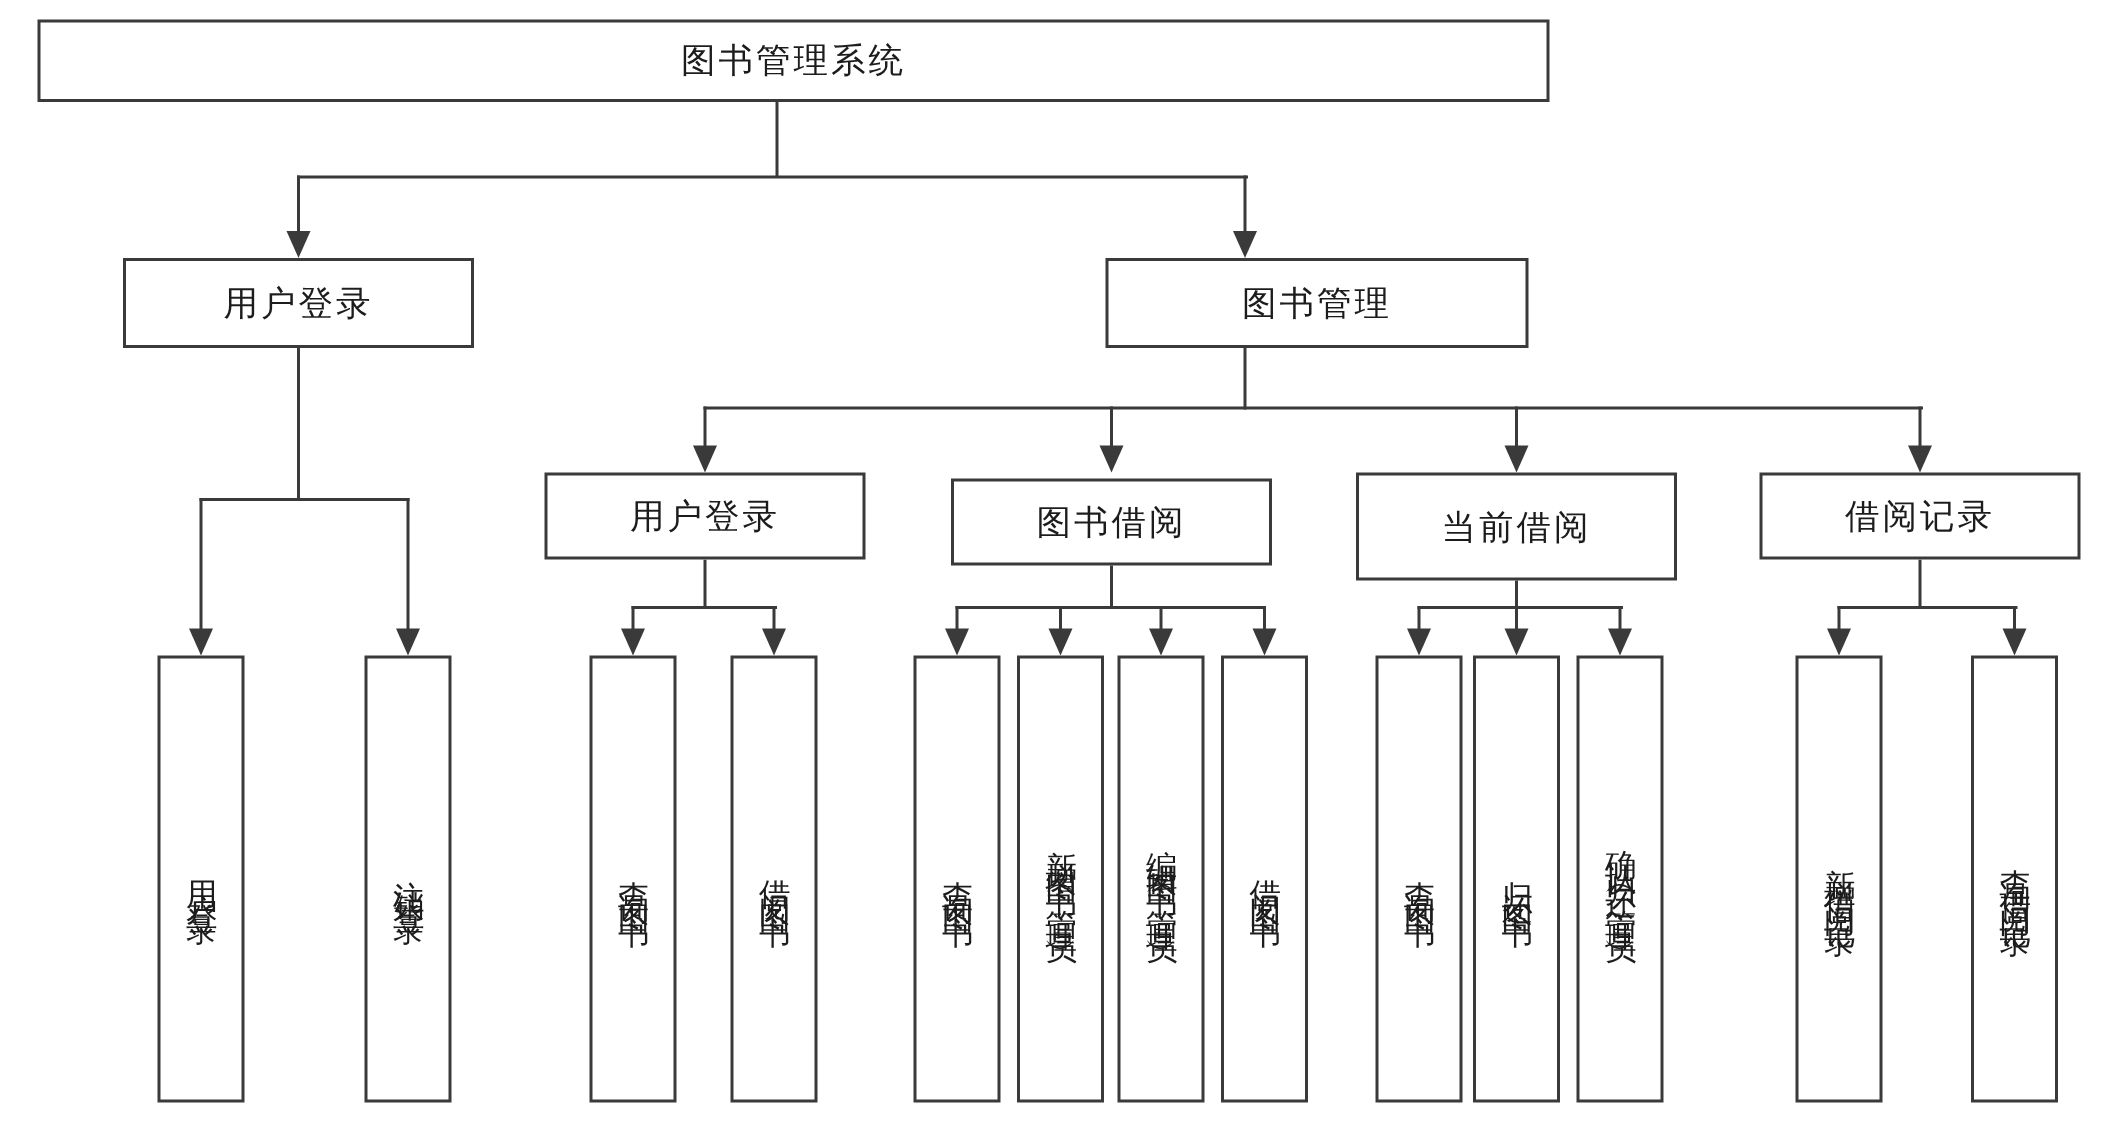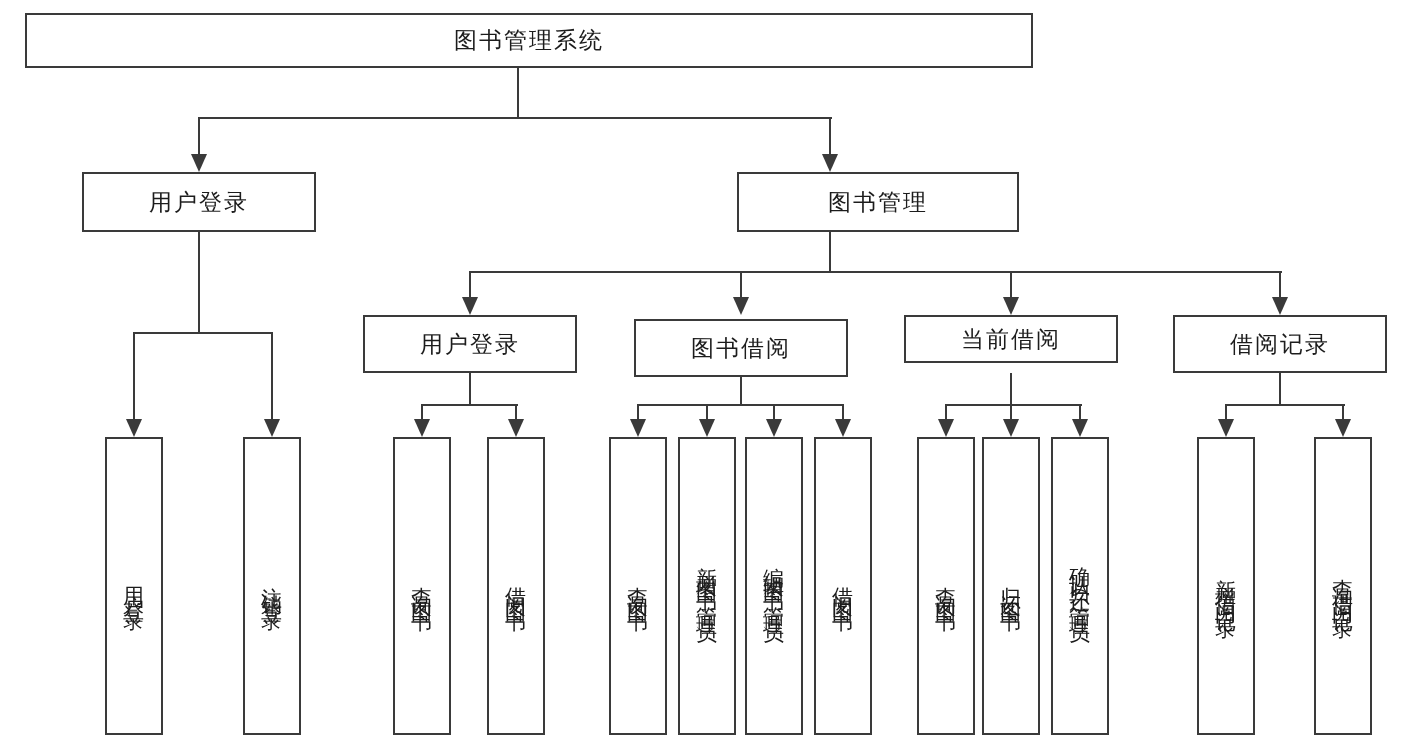--- a/index.html
+++ b/index.html
@@ -140,21 +140,21 @@
   <div class="box" style="left:713px;top:172px;width:282px;height:60px;margin-left:24px;">
     <span>图书管理</span>
   </div>
 
   <div class="box" style="left:363px;top:315px;width:214px;height:58px;">
     <span>用户登录</span>
   </div>
   <div class="box" style="left:634px;top:319px;width:214px;height:58px;">
     <span>图书借阅</span>
   </div>
-  <div class="box" style="left:904px;top:315px;width:214px;height:48px;text-align:center;">
+  <div class="box" style="left:904px;top:315px;width:214px;height:72px;text-align:center;">
     <span>当前借阅</span>
   </div>
   <div class="box" style="left:1173px;top:315px;width:214px;height:58px;">
     <span>借阅记录</span>
   </div>
 
   <div class="vbox" style="left:105px;top:437px;width:58px;height:298px;">
     <span>用户登录</span>
   </div>
   <div class="vbox" style="left:243px;top:437px;width:58px;height:298px;">

